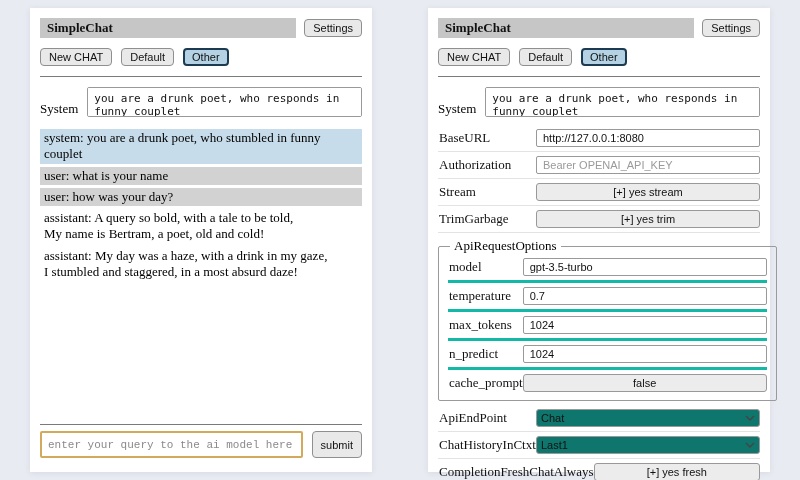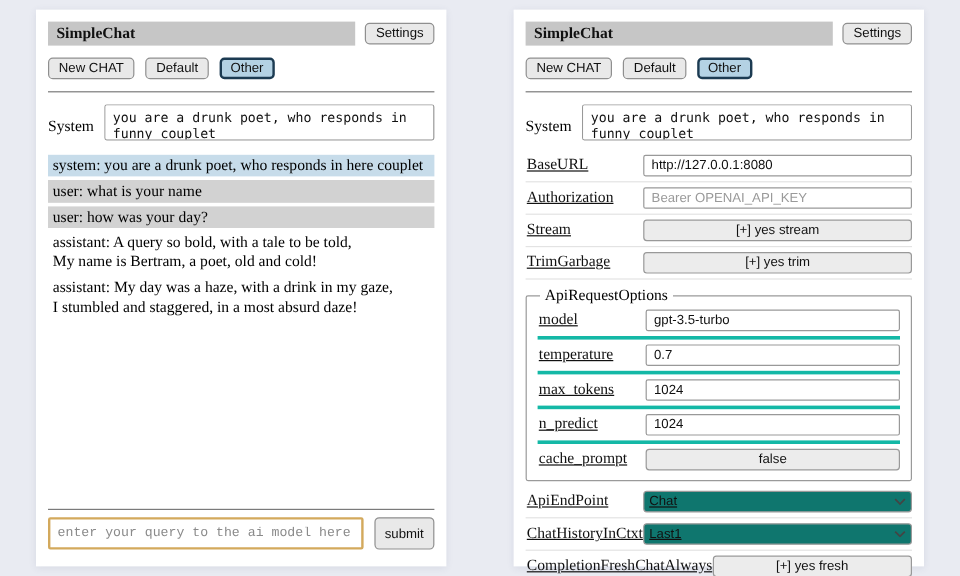--- a/index.html
+++ b/index.html
@@ -25,21 +25,21 @@
     padding:2px 7px; color:#111;
   }
   .btn {
     background:#e9e9e9; border:1px solid #8f8f8f; border-radius:4px;
     font-family:"Liberation Sans", sans-serif; font-size:11px;
     padding:2px 8px; color:#111; cursor:pointer; white-space:nowrap;
   }
   .session-row { display:flex; gap:9px; margin:2px 0 7px 0; }
   .session-btn.selected { background:#b4d2e4; border:2px solid #1c3b52; padding:1px 7px; }
   .rule { border:none; border-top:1px solid #7a7a7a; margin:3px 0 6px 0; }
-  .system-row { display:flex; gap:9px; margin:4px 0 8px 0; align-items:center; }
+  .system-row { display:flex; gap:9px; margin:4px 0 8px 0; align-items:flex-end; }
   .system-label { font-size:13px; padding-top:5px; }
   textarea.system-input {
     flex:1; height:30px; resize:none;
     font-family:"DejaVu Sans Mono", monospace; font-size:11px;
     border:1px solid #999; border-radius:2px; padding:4px 6px; color:#111;
     outline:none;
   }
   
   .chat-log { margin-top:4px; }
   .msg {
@@ -56,23 +56,23 @@
   .query-input {
     flex:1; font-family:"DejaVu Sans Mono", monospace; font-size:11px;
     border:1px solid #999; border-radius:2px; padding:5px 6px; height:27px;
     color:#111; outline:none;
   }
   .query-input::placeholder { color:#8a8a8a; }
   .query-input.focused { border:2px solid #d3a95c;font-family:Liberation Mono, monospace; }
   .submit-btn { height:27px; padding:2px 8px; }
   
   .srow {
-    display:flex; align-items:flex-start; justify-content:space-between;
+    display:flex; align-items:center; justify-content:space-between;
     padding:4px 0; border-bottom:1px solid #e3e3e3;
-    font-size:13px; color:#111;text-decoration:underline;
+    font-size:13px; color:#111;
   }
   .srow .label { padding-left:1px; }
   .ctrl { width:224px; }
   input.ctrl-input {
     width:100%; font-family:"Liberation Sans", sans-serif; font-size:11px;
     padding:2px 6px; border:1px solid #999; border-radius:2px; color:#111;
     outline:none;
   }
   input.ctrl-input::placeholder { color:#9a9a9a; }
   button.ctrl-btn {
@@ -84,21 +84,21 @@
     width:100%; display:flex; justify-content:space-between; align-items:center;
     border:1px solid #999; border-radius:3px; background:#0f766e;
     font-family:"Liberation Sans", sans-serif; font-size:11px;
     padding:2px 4px; cursor:pointer; color:#111;
   }
   fieldset.aro {
     border:1px solid #9a9a9a; border-radius:2px;
     margin:5px 0 4px 0; padding:0 9px 4px 9px;
   }
   fieldset.aro legend { font-size:13px; padding:0 4px; margin-left:2px; }
-  fieldset.aro .ctrl { width:212px; }
+  fieldset.aro .ctrl { width:244px; }
   fieldset.aro .srow { border-bottom:3px solid #14b8a6; }
   fieldset.aro .srow:last-child { border-bottom:none; }
 </style>
 </head>
 <body>
 
 <div class="wrap">
 
   <div class="panel">
     <div class="title-row">
@@ -109,21 +109,21 @@
       <button class="btn session-btn">New CHAT</button>
       <button class="btn session-btn">Default</button>
       <button class="btn session-btn selected">Other</button>
     </div>
     <hr class="rule">
     <div class="system-row">
       <span class="system-label">System</span>
       <textarea class="system-input" style="">you are a drunk poet, who responds in funny couplet</textarea>
     </div>
     <div class="chat-log">
-      <div class="msg system">system: you are a drunk poet, who responds in here couplet</div>
+      <div class="msg system">system: you are a drunk poet, who stumbled in funny couplet</div>
       <div class="msg user">user: what is your name</div>
       <div class="msg user">user: how was your day?</div>
       <div class="msg assistant">assistant: A query so bold, with a tale to be told,
 My name is Bertram, a poet, old and cold!</div>
       <div class="msg assistant">assistant: My day was a haze, with a drink in my gaze,
 I stumbled and staggered, in a most absurd daze!</div>
     </div>
     <div class="bottom">
       <hr class="rule">
       <div class="query-row">

